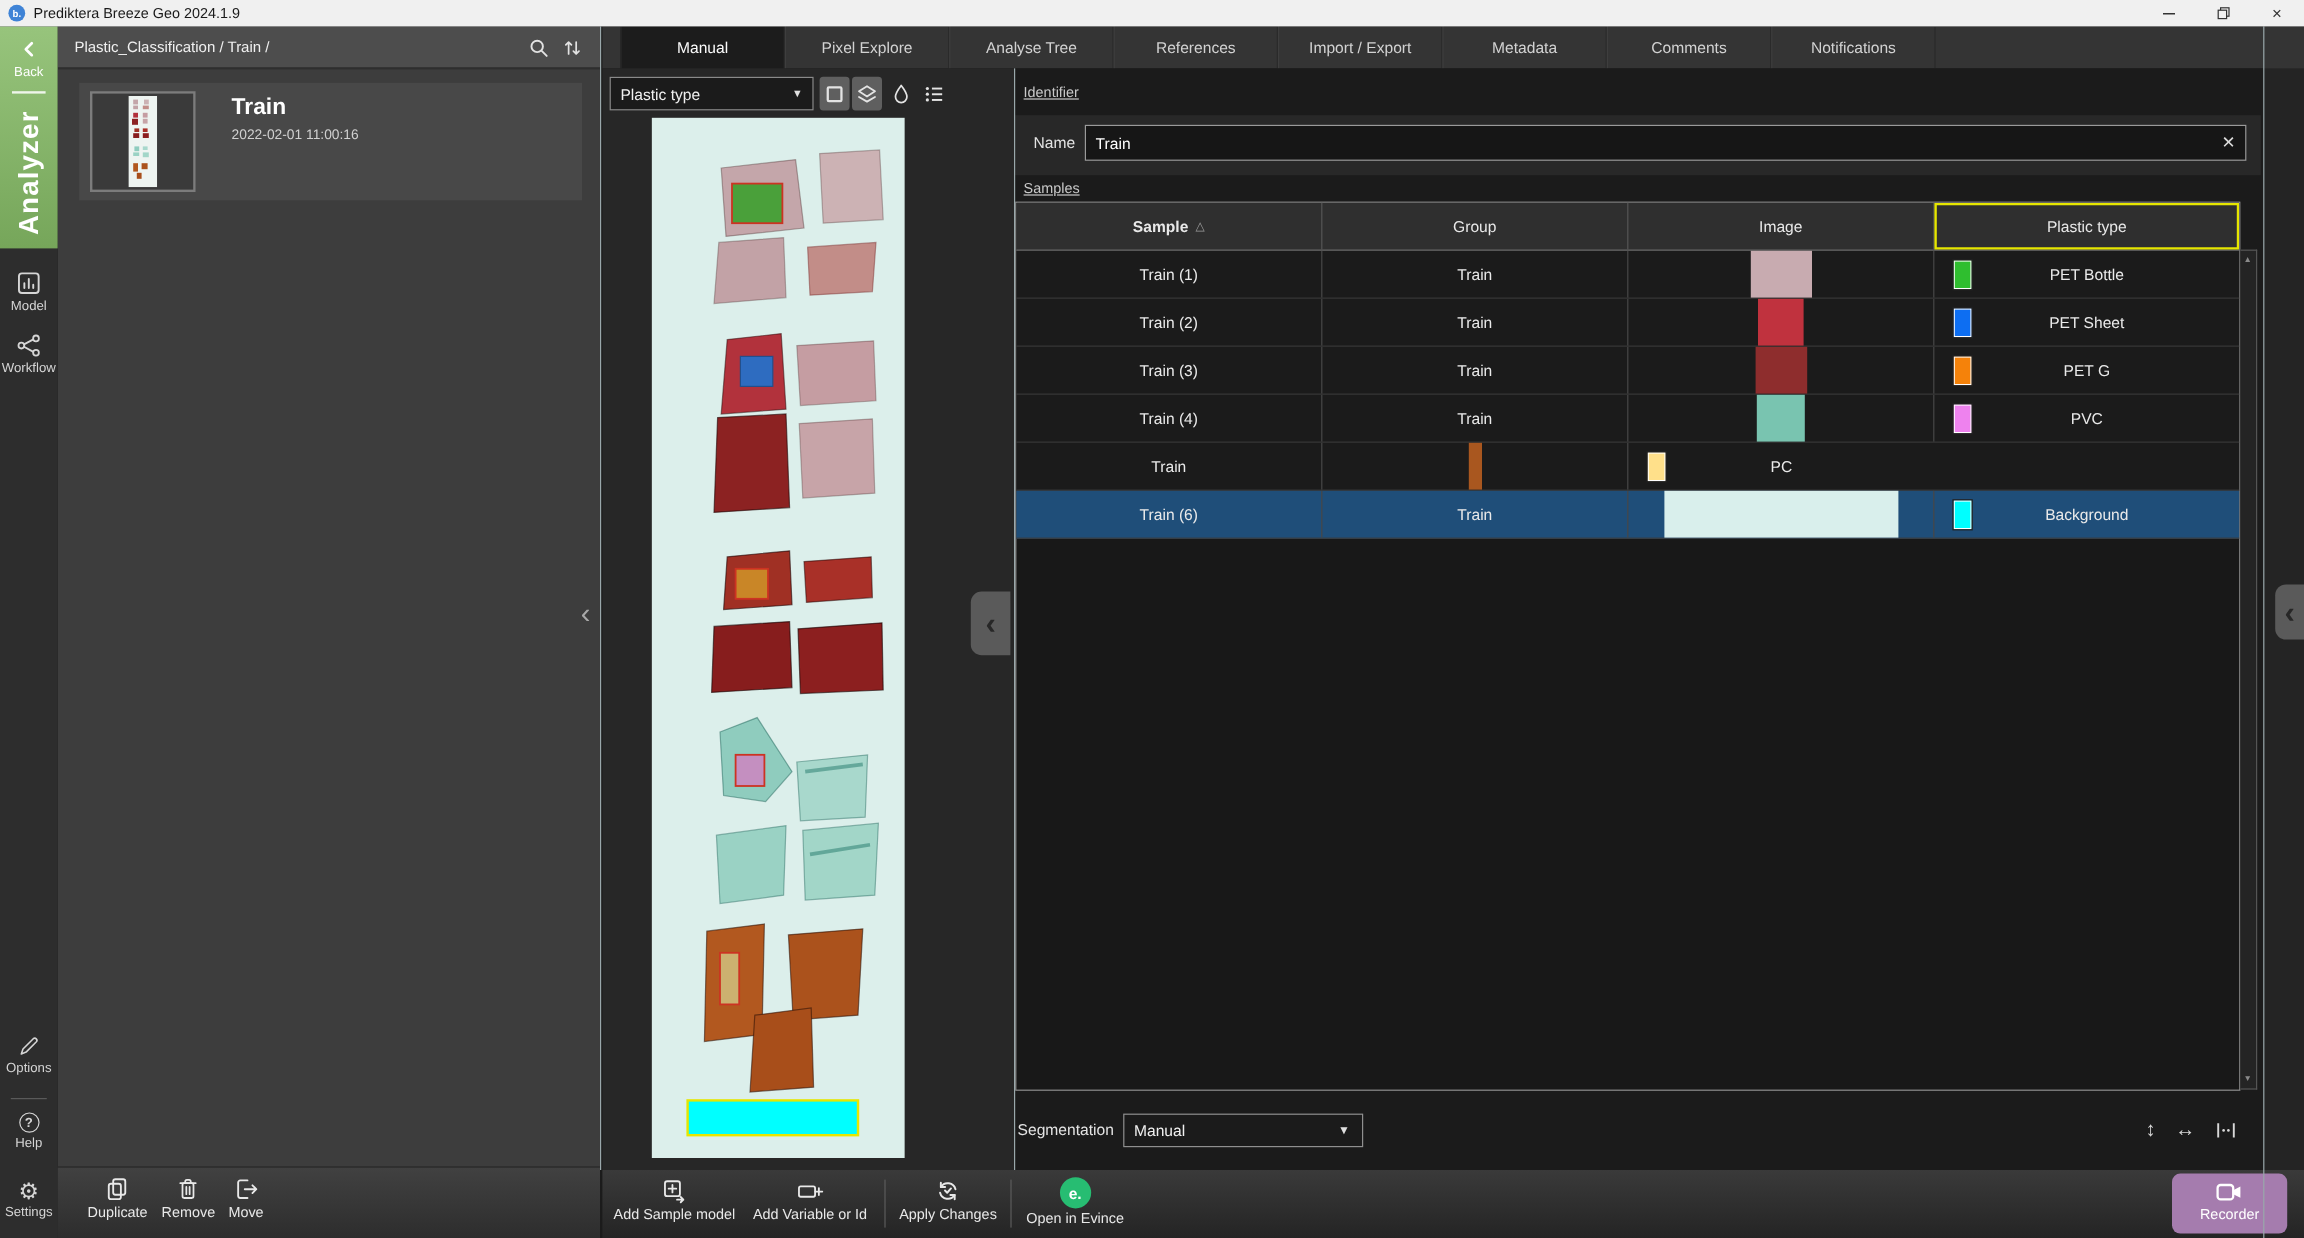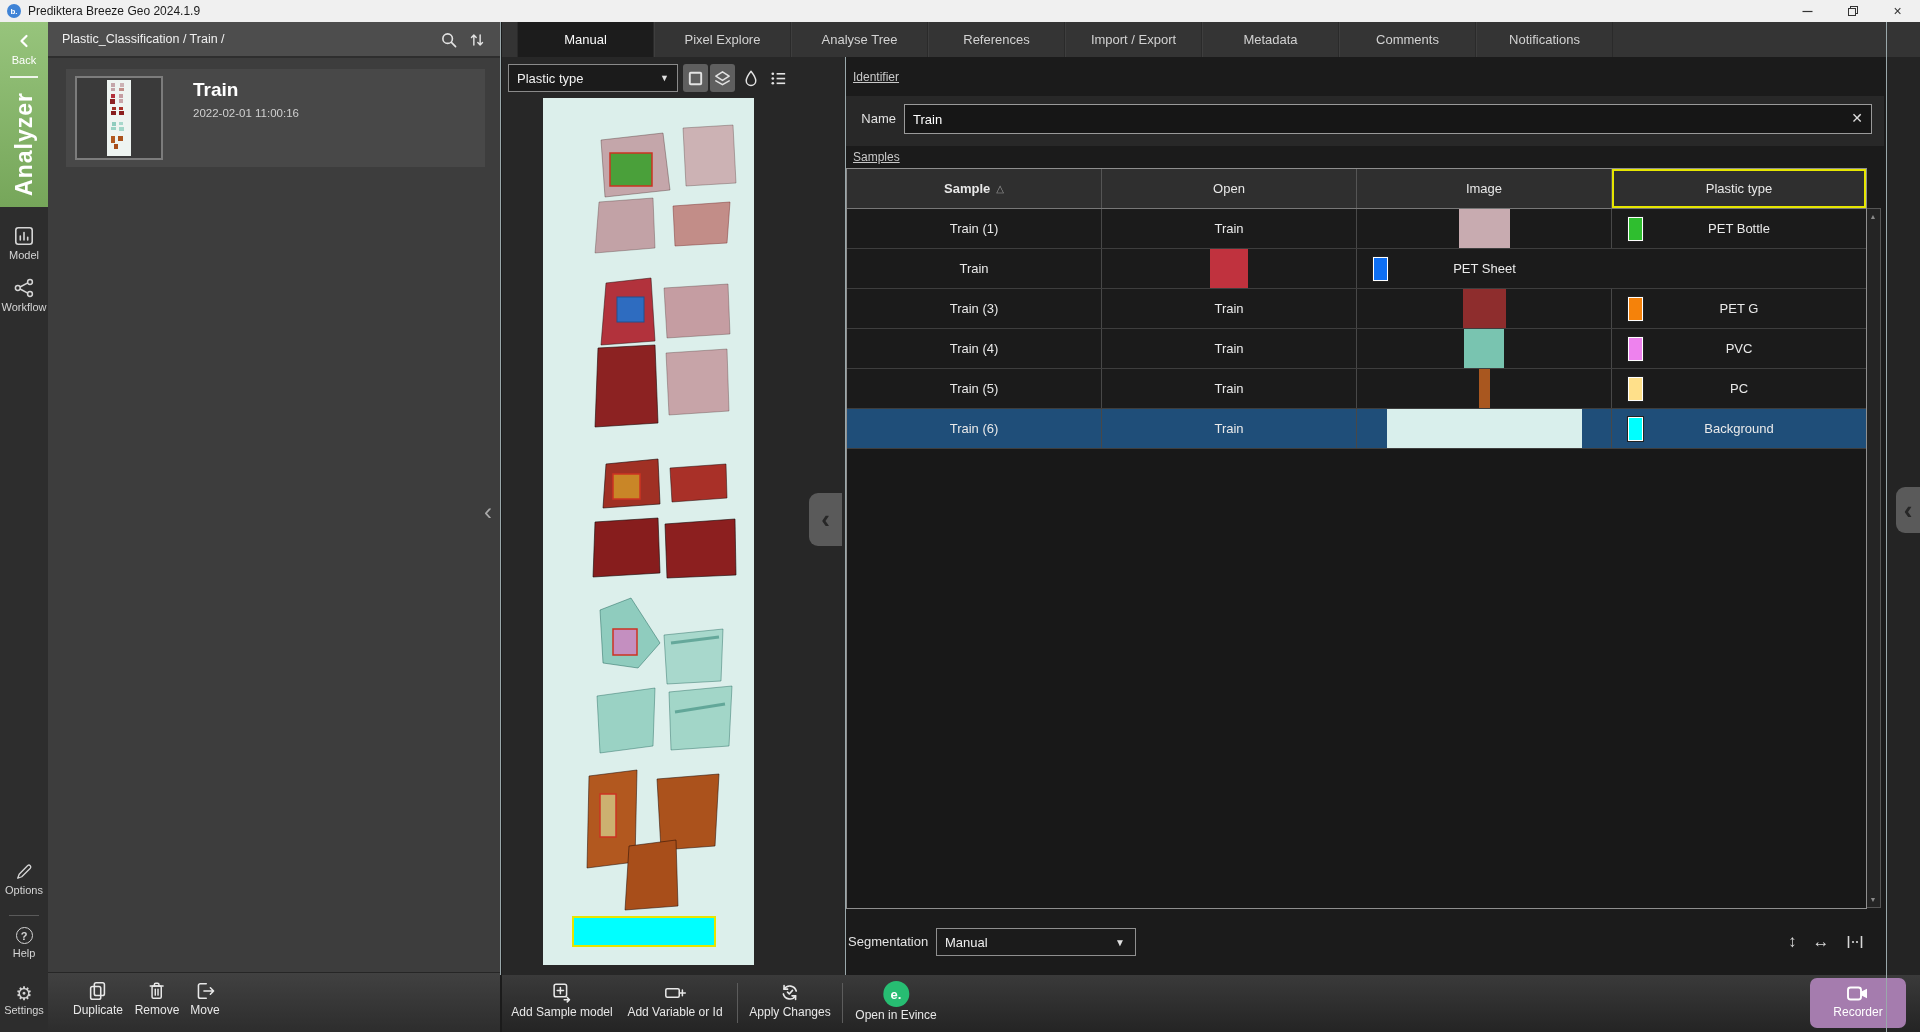--- a/index.html
+++ b/index.html
@@ -194,21 +194,21 @@
 
     <div class="sec-label" style="left:7px; top:93px;">Samples</div>
 
     <div class="table-wrap">
       <div class="thead">
           <div class="th">
             <span class="lbl">Sample</span>
             <span class="sort-tri">△</span>
           </div>
           <div class="th">
-            <span class="lbl">Open</span>
+            <span class="lbl">Group</span>
           </div>
           <div class="th">
             <span class="lbl">Image</span>
           </div>
           <div class="th" style="box-shadow: rgb(230, 230, 0) 0px 0px 0px 2px inset;">
             <span class="lbl">Plastic type</span>
           </div>
         </div>
       <div>
           <div class="trow">
@@ -216,20 +216,21 @@
             <div class="td">Train</div>
             <div class="td">
               <div class="thumb" style="background: rgb(200, 171, 176); width: 51px;"></div>
             </div>
             <div class="td">
               <span class="swatch" style="background: rgb(47, 190, 47);"></span>
               <span>PET Bottle</span>
             </div>
           </div>
           <div class="trow">
+            <div class="td">Train (2)</div>
             <div class="td">Train</div>
             <div class="td">
               <div class="thumb" style="background: rgb(192, 50, 62); width: 38px;"></div>
             </div>
             <div class="td">
               <span class="swatch" style="background: rgb(13, 110, 242);"></span>
               <span>PET Sheet</span>
             </div>
           </div>
           <div class="trow">
@@ -248,21 +249,20 @@
             <div class="td">Train</div>
             <div class="td">
               <div class="thumb" style="background: rgb(121, 196, 176); width: 40px;"></div>
             </div>
             <div class="td">
               <span class="swatch" style="background: rgb(238, 130, 238);"></span>
               <span>PVC</span>
             </div>
           </div>
           <div class="trow">
-            <div class="td">Train (5)</div>
             <div class="td">Train</div>
             <div class="td">
               <div class="thumb" style="background: rgb(169, 87, 31); width: 11px;"></div>
             </div>
             <div class="td">
               <span class="swatch" style="background: rgb(255, 224, 138);"></span>
               <span>PC</span>
             </div>
           </div>
           <div class="trow" style="background: rgb(31, 78, 121);">

